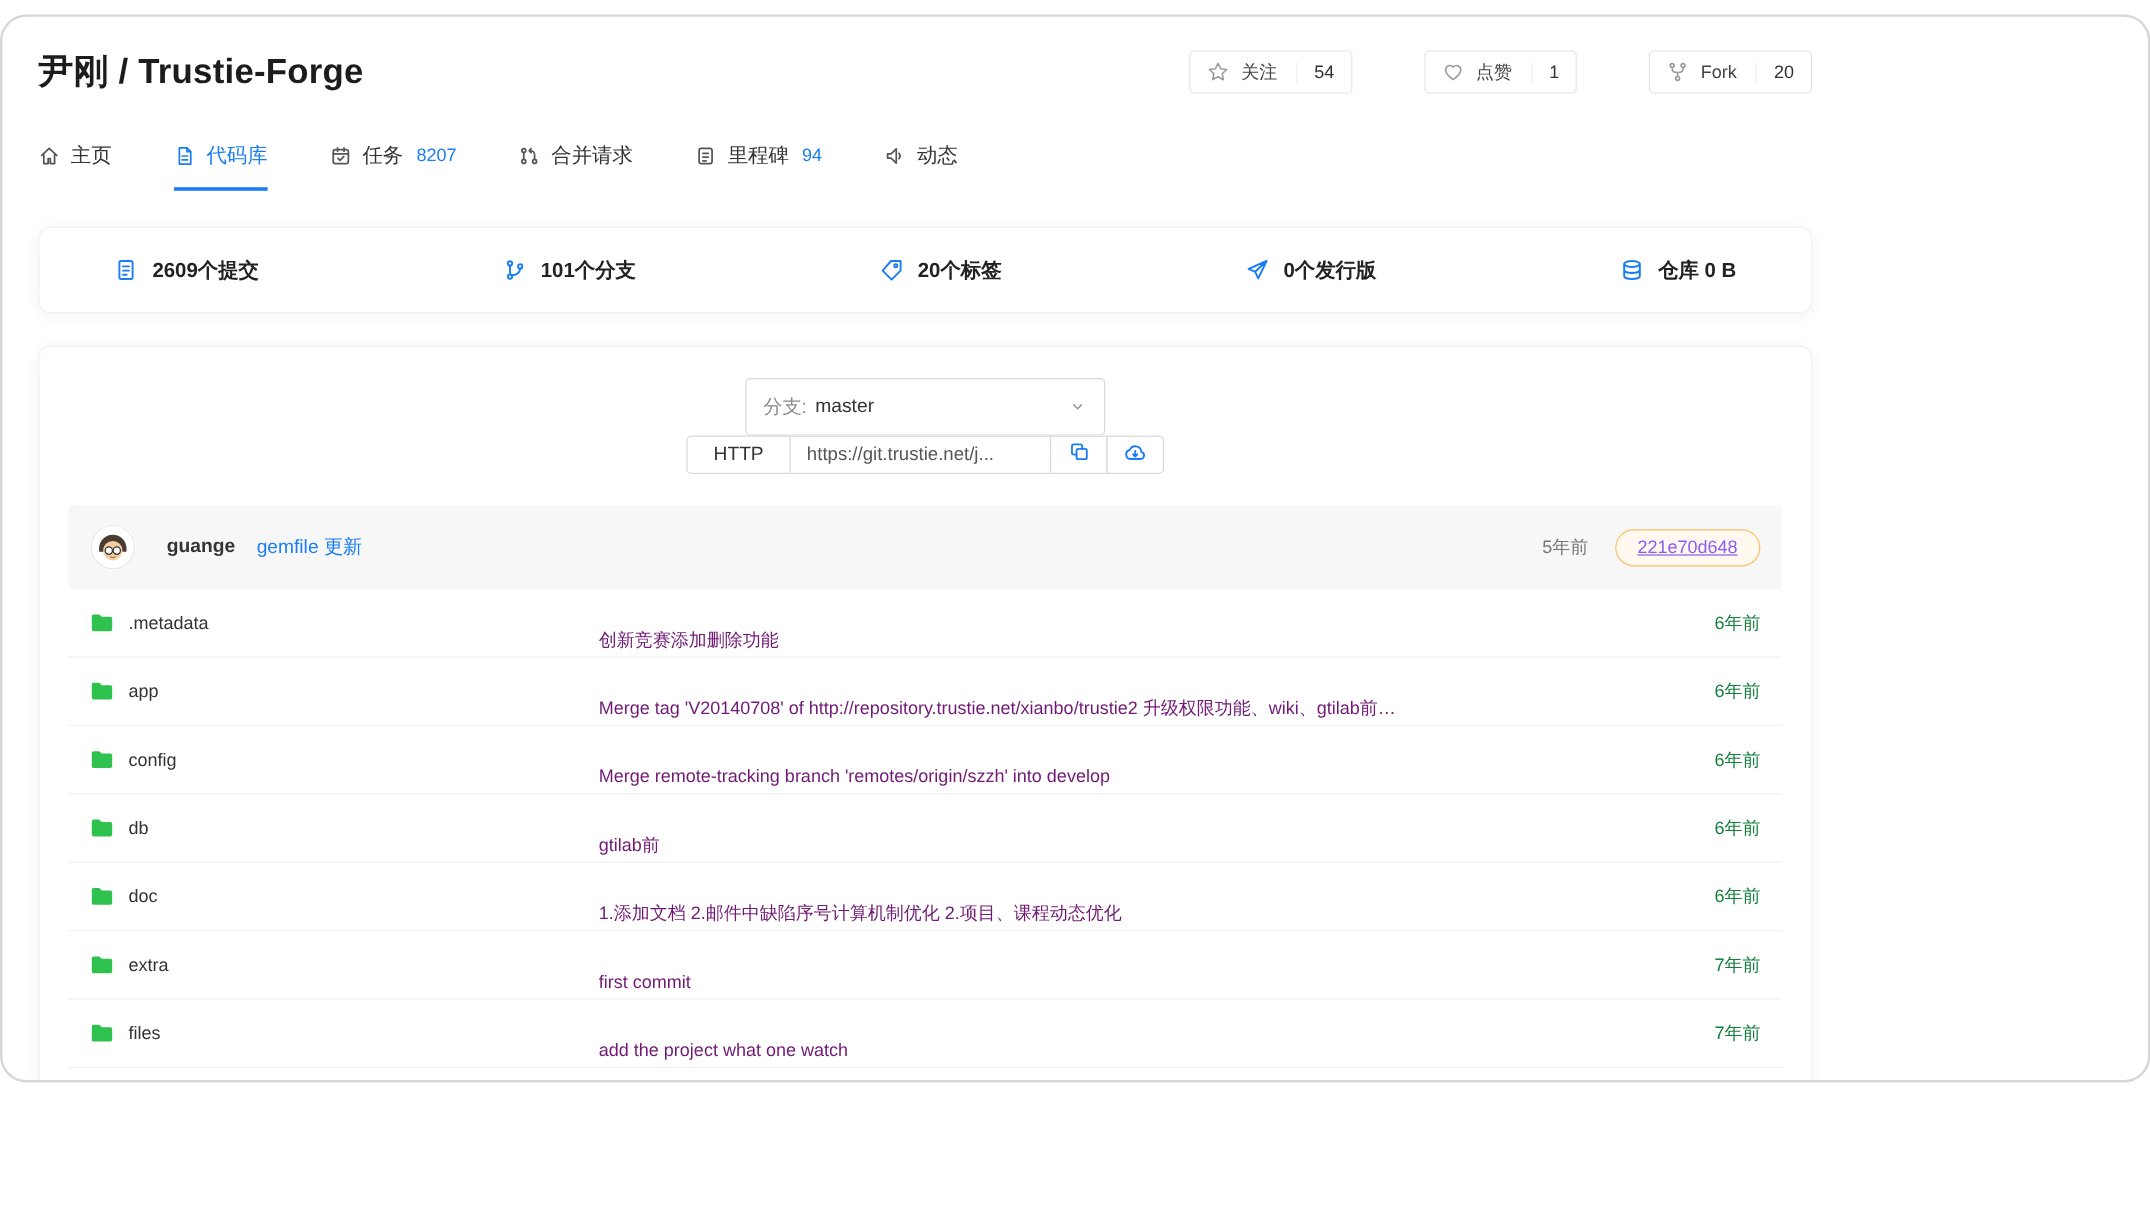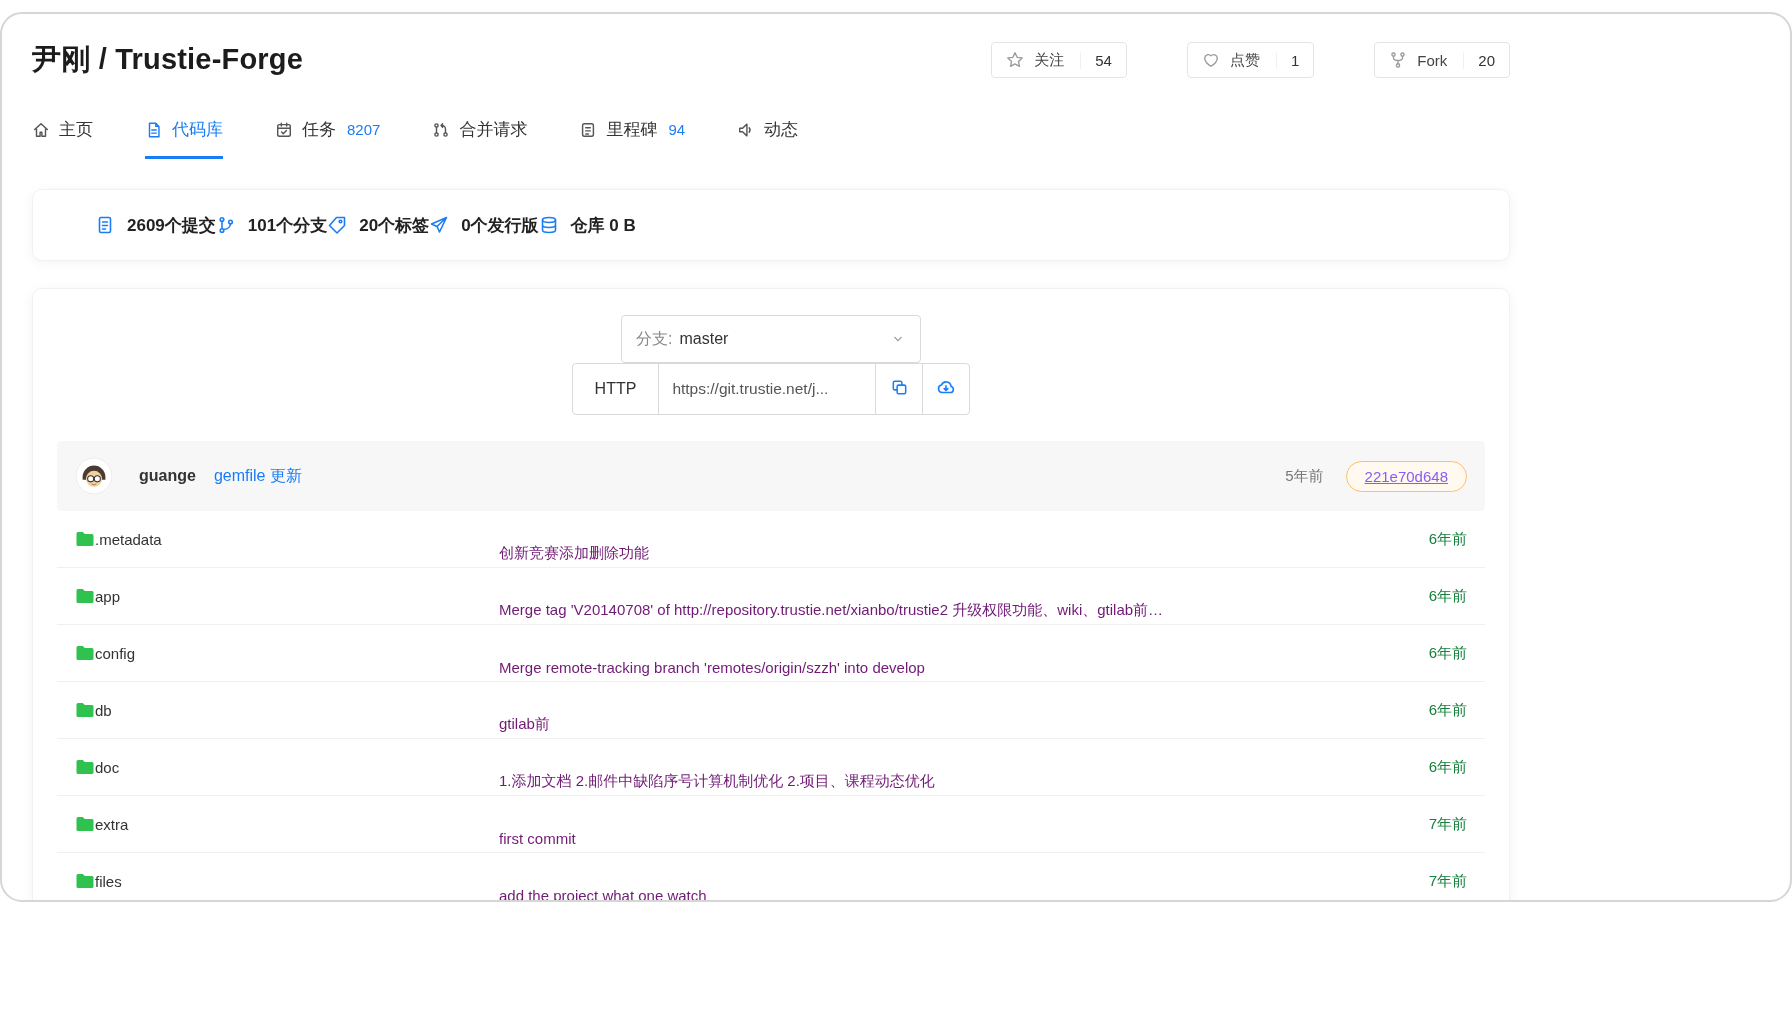--- a/index.html
+++ b/index.html
@@ -40,21 +40,21 @@
   .tab .t-ic { color:#555; display:flex; }
   .tab.active { color:#1b7df5; border-bottom-color:#1b7df5; }
   .tab.active .t-ic { color:#1b7df5; }
   .tab .badge { color:#1b7df5; font-size:15px; margin-left:2px; }
 
   
   .stats {
     margin-top:30px; height:72px; background:#fff;
     border:1px solid #f1f1f1; border-radius:10px;
     box-shadow:0 2px 12px rgba(0,0,0,.05);
-    display:flex; align-items:center; 
+    display:flex; align-items:center; justify-content:space-between;
     padding:0 62px;
   }
   .stat { display:flex; align-items:center; gap:12px; font-size:17px; font-weight:600; color:#222; cursor:pointer; }
   .stat .s-ic { color:#1b7df5; display:flex; }
 
   
   .card {
     margin-top:27px; background:#fff;
     border:1px solid #f1f1f1; border-radius:10px 10px 0 0;
     box-shadow:0 2px 12px rgba(0,0,0,.05);
@@ -62,21 +62,21 @@
   }
   .toolbar { display:flex; justify-content:space-between; align-items:center;flex-direction:column; }
   .branch-sel {
     width:300px; height:48px; border:1px solid #d9d9d9; border-radius:4px;
     display:flex; align-items:center; padding:0 14px; font-size:16px; cursor:pointer; background:#fff;
   }
   .branch-sel .pfx { color:#8a8a8a; }
   .branch-sel .bname { color:#333; margin-left:7px; font-weight:500; }
   .branch-sel .chev { margin-left:auto; color:#999; display:flex; }
 
-  .clone { display:flex; height:52px; }
+  .clone { display:flex; height:32px; }
   .seg { border:1px solid #d9d9d9; display:flex; align-items:center; background:#fff; }
   .seg + .seg { margin-left:-1px; }
   .http { padding:0 22px; font-size:16px; color:#333; border-radius:4px 0 0 4px; cursor:pointer; }
   .url { width:218px; padding:0 13px; font-size:15.5px; color:#555; white-space:nowrap; overflow:hidden; cursor:text; }
   .ic-btn { width:48px; justify-content:center; color:#1b7df5; cursor:pointer; }
   .ic-btn:last-child { border-radius:0 4px 4px 0; }
 
   
   .commit-head {
     margin-top:26px; height:70px; background:#f7f7f8; border-radius:4px;
@@ -90,21 +90,21 @@
   .hash {
     margin-left:22px; border:1px solid #ffc069; background:#fff9ef; color:#8b5cf6;
     border-radius:999px; padding:6px 18px; font-size:15px; cursor:pointer;text-decoration:underline;
   }
 
   
   .file-row {
     display:flex; align-items:center; height:57px;
     border-bottom:1px solid #f0f0f0; padding:0 18px; font-size:15px;
   }
-  .fname { display:flex; align-items:center; width:424px; color:#333; cursor:pointer; }
+  .fname { display:flex; align-items:center; gap:12px; width:424px; color:#333; cursor:pointer; }
   .fname svg { flex:0 0 auto; }
   .fmsg { flex:1; color:#701a75; white-space:nowrap; overflow:hidden; text-overflow:ellipsis; padding-right:30px; cursor:pointer;margin-top:28px; }
   .ftime { color:#15803d; min-width:54px; text-align:right; }
 </style>
 </head>
 <body>
 
 <div class="window">
   <div class="content">
 

